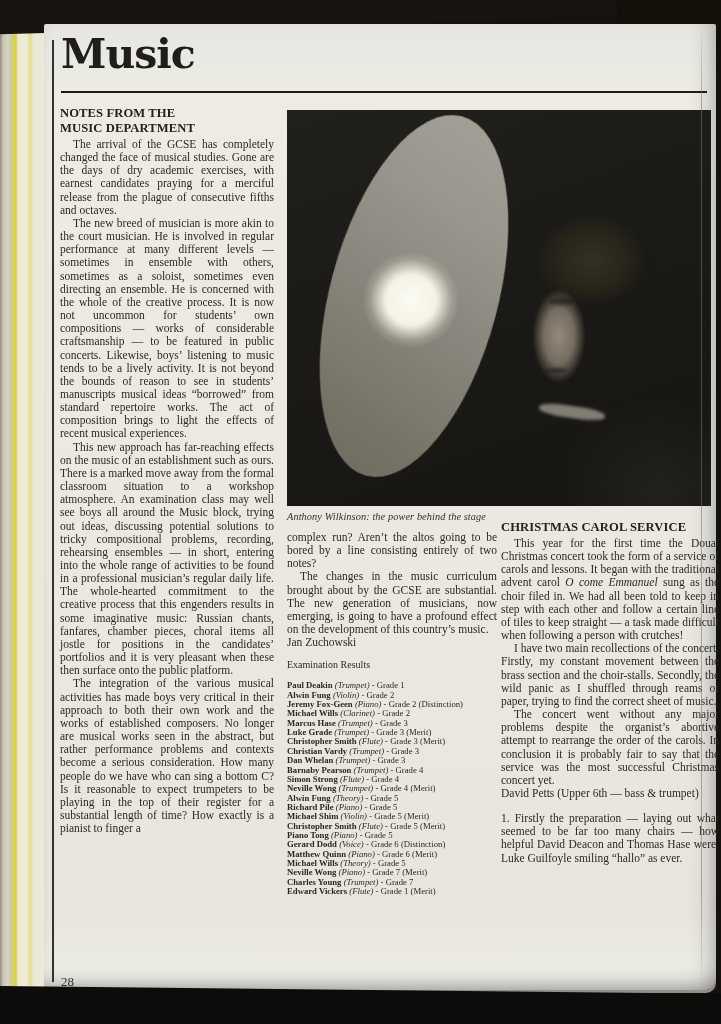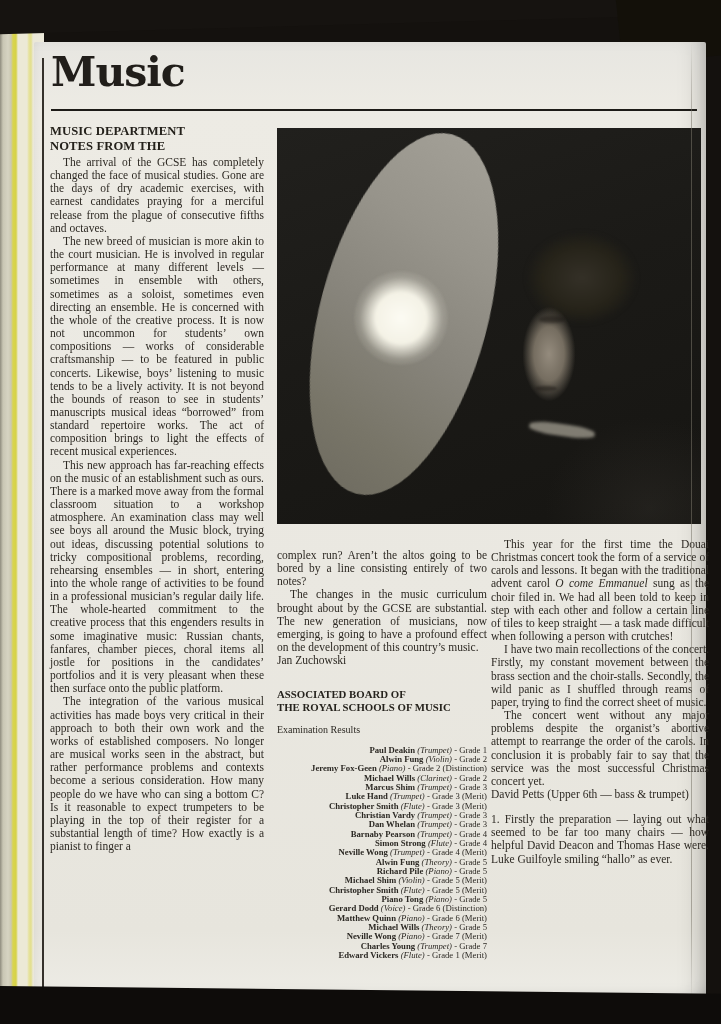--- a/index.html
+++ b/index.html
@@ -23,27 +23,26 @@
   }
   .corner-tr{
     position:absolute;right:-8px;top:-6px;width:110px;height:66px;
     background:#131009;transform:rotate(-6deg);
   }
   .bottom-band{
     position:absolute;left:-10px;bottom:-22px;width:760px;height:56px;
     background:#0e0c0a;transform:rotate(0.6deg);
   }
   .page{
-    position:absolute;left:34px;top:24px;width:672px;height:966px;
+    position:absolute;left:44px;top:24px;width:672px;height:966px;
     background:linear-gradient(180deg,#e7e6e1 0%,#edebe4 7%,#eae8e1 55%,#e7e5dd 92%,#eeede7 100%);
     box-shadow:inset -20px 0 26px -18px rgba(0,0,0,0.28),
                inset 0 -16px 20px -13px rgba(0,0,0,0.38),
                0 3px 0 rgba(250,249,242,0.55);
     border-radius:2px 2px 10px 4px;
-    margin-top:18px;
   }
   .page-curl{
     position:absolute;right:14px;top:0;bottom:0;width:1px;
     background:linear-gradient(180deg,rgba(120,116,104,0.0) 0%,rgba(120,116,104,0.55) 8%,rgba(120,116,104,0.55) 90%,rgba(120,116,104,0) 100%);
   }
   .margin-rule{
     position:absolute;left:8px;top:16px;width:2px;height:942px;background:#35312b;
   }
   
   .title{
@@ -70,21 +69,21 @@
   .col p.noind{text-indent:0;}
   .sig{font-weight:normal;font-size:11.8px;line-height:14px;margin:1px 0 0 0;text-align:justify;}
   .caption{
     position:absolute;left:243px;top:487px;width:424px;
     font-style:italic;font-size:10.3px;color:#33302a;letter-spacing:0.1px;
   }
   
   .board-heading{font-weight:bold;font-size:10.8px;line-height:12.6px;color:#26231d;margin-top:21px;}
   .exam-label{font-size:10px;margin-top:10px;color:#2d2a24;}
   .results{margin-top:11px;}
-  .rrow{font-size:8.7px;line-height:9.35px;color:#2b2823;text-align:right;}
+  .rrow{font-size:8.7px;line-height:9.35px;color:#2b2823;}
   .rname{font-weight:bold;}
   .rinstr{font-style:italic;}
   .gap12{height:12px;}
   .page-number{
     position:absolute;left:17px;top:950px;font-size:13px;color:#33302a;
   }
   
   .photo{
     position:absolute;left:243px;top:86px;width:424px;height:396px;
     background:
@@ -135,57 +134,54 @@
 <div class="corner-tr"></div>
 
 <div class="page">
   <div class="margin-rule"></div>
 
   <div class="title">Music</div>
   <div class="title-rule"></div>
 
   <div class="col col1">
     <div class="sec-heading">
+      <div>NOTES FROM THE</div>
       <div>MUSIC DEPARTMENT</div>
-      <div>NOTES FROM THE</div>
     </div>
     <p>The arrival of the GCSE has completely changed the face of musical studies. Gone are the days of dry academic exercises, with earnest candidates praying for a merciful release from the plague of consecutive fifths and octaves.</p>
     <p>The new breed of musician is more akin to the court musician. He is involved in regular performance at many different levels — sometimes in ensemble with others, sometimes as a soloist, sometimes even directing an ensemble. He is concerned with the whole of the creative process. It is now not uncommon for students’ own compositions — works of considerable craftsmanship — to be featured in public concerts. Likewise, boys’ listening to music tends to be a lively activity. It is not beyond the bounds of reason to see in students’ manuscripts musical ideas “borrowed” from standard repertoire works. The act of composition brings to light the effects of recent musical experiences.</p>
     <p>This new approach has far-reaching effects on the music of an establishment such as ours. There is a marked move away from the formal classroom situation to a workshop atmosphere. An examination class may well see boys all around the Music block, trying out ideas, discussing potential solutions to tricky compositional problems, recording, rehearsing ensembles — in short, entering into the whole range of activities to be found in a professional musician’s regular daily life. The whole-hearted commitment to the creative process that this engenders results in some imaginative music: Russian chants, fanfares, chamber pieces, choral items all jostle for positions in the candidates’ portfolios and it is very pleasant when these then surface onto the public platform.</p>
     <p>The integration of the various musical activities has made boys very critical in their approach to both their own work and the works of established composers. No longer are musical works seen in the abstract, but rather performance problems and contexts become a serious consideration. How many people do we have who can sing a bottom C? Is it reasonable to expect trumpeters to be playing in the top of their register for a substantial length of time? How exactly is a pianist to finger a</p>
   </div>
 
   <div class="photo">
     <div class="stage-ellipse"></div>
     <div class="spot-glow"></div>
     <div class="hair"></div>
     <div class="face"></div>
     <div class="eye-shadow"></div>
     <div class="mouth-shadow"></div>
     <div class="collar"></div>
   </div>
+  <div class="caption">Anthony Wilkinson: the power behind the stage</div>
 
   <div class="col col2">
     <p class="noind">complex run? Aren’t the altos going to be bored by a line consisting entirely of two notes?</p>
     <p>The changes in the music curriculum brought about by the GCSE are substantial. The new generation of musicians, now emerging, is going to have a profound effect on the development of this country’s music.</p>
     <p class="sig noind">Jan Zuchowski</p>
 
-    <div class="board-heading">
-      <div>ASSOCIATED BOARD OF</div>
-      <div>THE ROYAL SCHOOLS OF MUSIC</div>
-    </div>
     <div class="exam-label">Examination Results</div>
 
     <div class="results">
       <div class="rrow"><span class="rname">Paul Deakin</span> <span class="rinstr">(Trumpet)</span> <span>- Grade 1</span></div>
       <div class="rrow"><span class="rname">Alwin Fung</span> <span class="rinstr">(Violin)</span> <span>- Grade 2</span></div>
       <div class="rrow"><span class="rname">Jeremy Fox-Geen</span> <span class="rinstr">(Piano)</span> <span>- Grade 2 (Distinction)</span></div>
       <div class="rrow"><span class="rname">Michael Wills</span> <span class="rinstr">(Clarinet)</span> <span>- Grade 2</span></div>
-      <div class="rrow"><span class="rname">Marcus Shim</span> <span class="rinstr">(Trumpet)</span> <span>- Grade 3</span></div>
-      <div class="rrow"><span class="rname">Luke Hand</span> <span class="rinstr">(Trumpet)</span> <span>- Grade 3 (Merit)</span></div>
+      <div class="rrow"><span class="rname">Marcus Hase</span> <span class="rinstr">(Trumpet)</span> <span>- Grade 3</span></div>
+      <div class="rrow"><span class="rname">Luke Grade</span> <span class="rinstr">(Trumpet)</span> <span>- Grade 3 (Merit)</span></div>
       <div class="rrow"><span class="rname">Christopher Smith</span> <span class="rinstr">(Flute)</span> <span>- Grade 3 (Merit)</span></div>
       <div class="rrow"><span class="rname">Christian Vardy</span> <span class="rinstr">(Trumpet)</span> <span>- Grade 3</span></div>
       <div class="rrow"><span class="rname">Dan Whelan</span> <span class="rinstr">(Trumpet)</span> <span>- Grade 3</span></div>
       <div class="rrow"><span class="rname">Barnaby Pearson</span> <span class="rinstr">(Trumpet)</span> <span>- Grade 4</span></div>
       <div class="rrow"><span class="rname">Simon Strong</span> <span class="rinstr">(Flute)</span> <span>- Grade 4</span></div>
       <div class="rrow"><span class="rname">Neville Wong</span> <span class="rinstr">(Trumpet)</span> <span>- Grade 4 (Merit)</span></div>
       <div class="rrow"><span class="rname">Alwin Fung</span> <span class="rinstr">(Theory)</span> <span>- Grade 5</span></div>
       <div class="rrow"><span class="rname">Richard Pile</span> <span class="rinstr">(Piano)</span> <span>- Grade 5</span></div>
       <div class="rrow"><span class="rname">Michael Shim</span> <span class="rinstr">(Violin)</span> <span>- Grade 5 (Merit)</span></div>
       <div class="rrow"><span class="rname">Christopher Smith</span> <span class="rinstr">(Flute)</span> <span>- Grade 5 (Merit)</span></div>
@@ -193,20 +189,21 @@
       <div class="rrow"><span class="rname">Gerard Dodd</span> <span class="rinstr">(Voice)</span> <span>- Grade 6 (Distinction)</span></div>
       <div class="rrow"><span class="rname">Matthew Quinn</span> <span class="rinstr">(Piano)</span> <span>- Grade 6 (Merit)</span></div>
       <div class="rrow"><span class="rname">Michael Wills</span> <span class="rinstr">(Theory)</span> <span>- Grade 5</span></div>
       <div class="rrow"><span class="rname">Neville Wong</span> <span class="rinstr">(Piano)</span> <span>- Grade 7 (Merit)</span></div>
       <div class="rrow"><span class="rname">Charles Young</span> <span class="rinstr">(Trumpet)</span> <span>- Grade 7</span></div>
       <div class="rrow"><span class="rname">Edward Vickers</span> <span class="rinstr">(Flute)</span> <span>- Grade 1 (Merit)</span></div>
     </div>
   </div>
 
   <div class="col col3">
+    <div class="sec-heading">CHRISTMAS CAROL SERVICE</div>
     <p><span>This year for the first time the Douai Christmas concert took the form of a service of carols and lessons. It began with the traditional advent carol </span><i>O come Emmanuel</i><span> sung as the choir filed in. We had all been told to keep in step with each other and follow a certain line of tiles to keep straight — a task made difficult when following a person with crutches!</span></p>
     <p>I have two main recollections of the concert. Firstly, my constant movement between the brass section and the choir-stalls. Secondly, the wild panic as I shuffled through reams of paper, trying to find the correct sheet of music.</p>
     <p>The concert went without any major problems despite the organist’s abortive attempt to rearrange the order of the carols. In conclusion it is probably fair to say that the service was the most successful Christmas concert yet.</p>
     <p class="sig noind">David Petts (Upper 6th — bass &amp; trumpet)</p>
     <div class="gap12"></div>
     <p class="noind">1. Firstly the preparation — laying out what seemed to be far too many chairs — how helpful David Deacon and Thomas Hase were. Luke Guilfoyle smiling “hallo” as ever.</p>
   </div>
 
   <div class="page-number">28</div>
   <div class="page-curl"></div>

